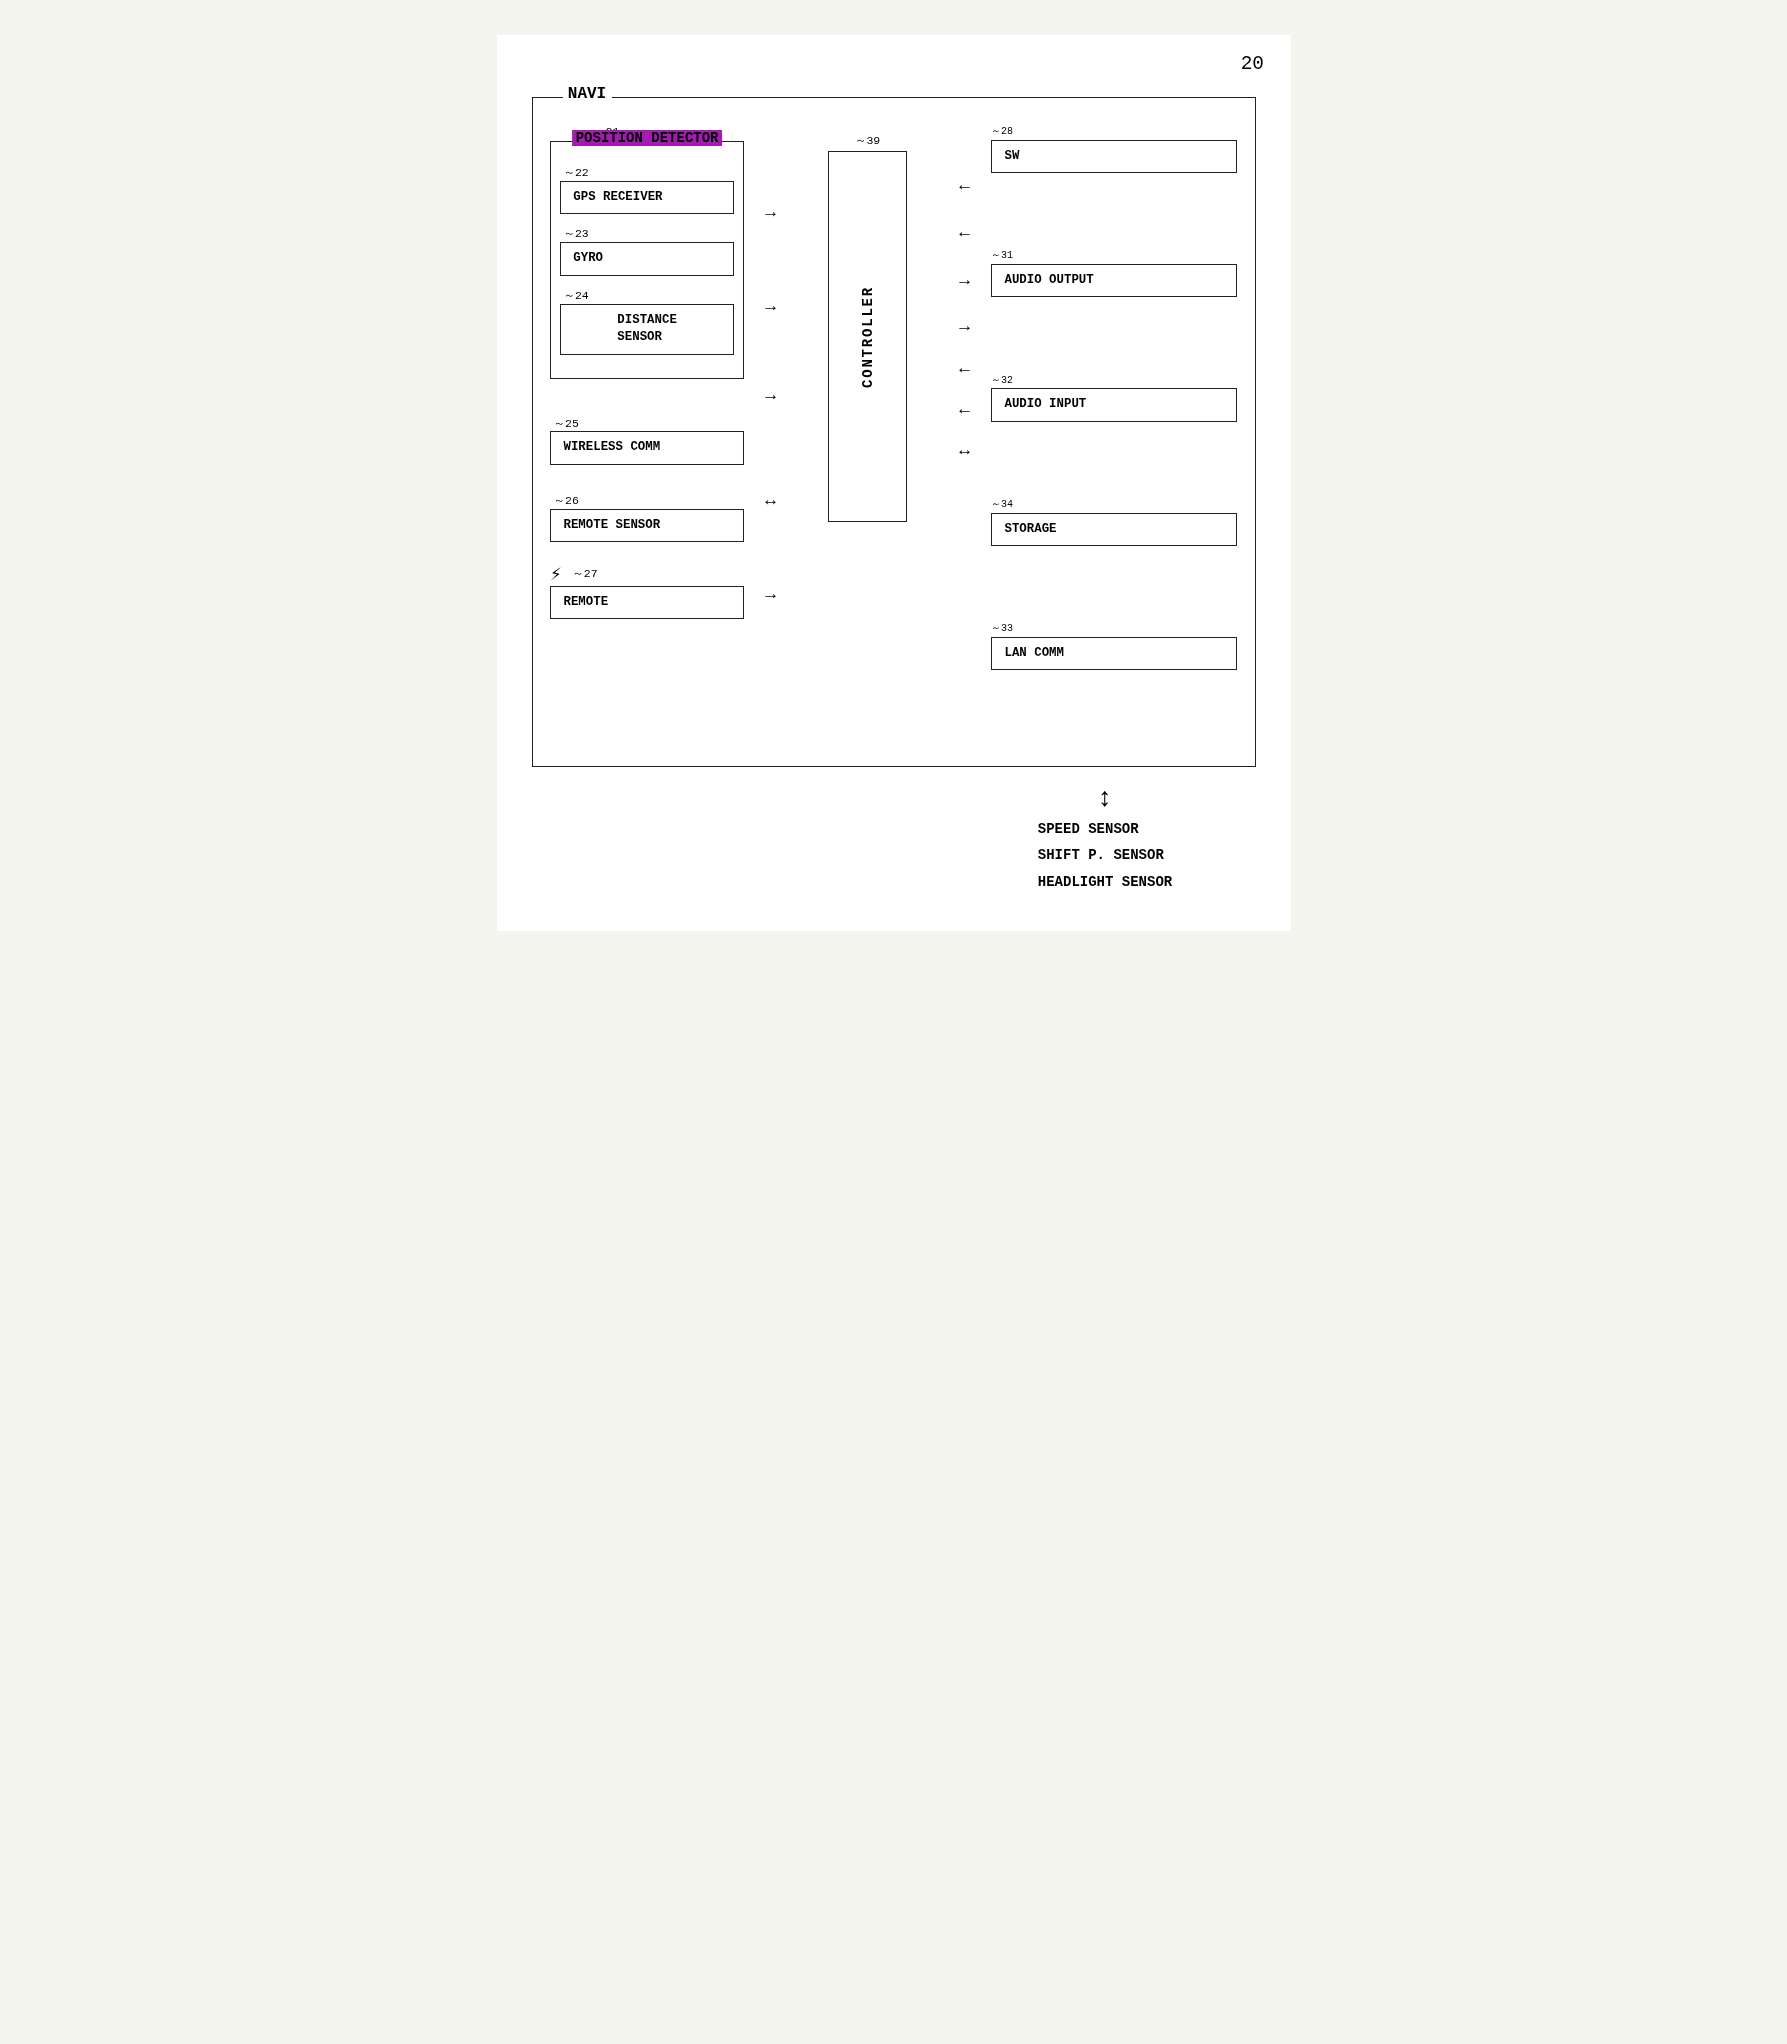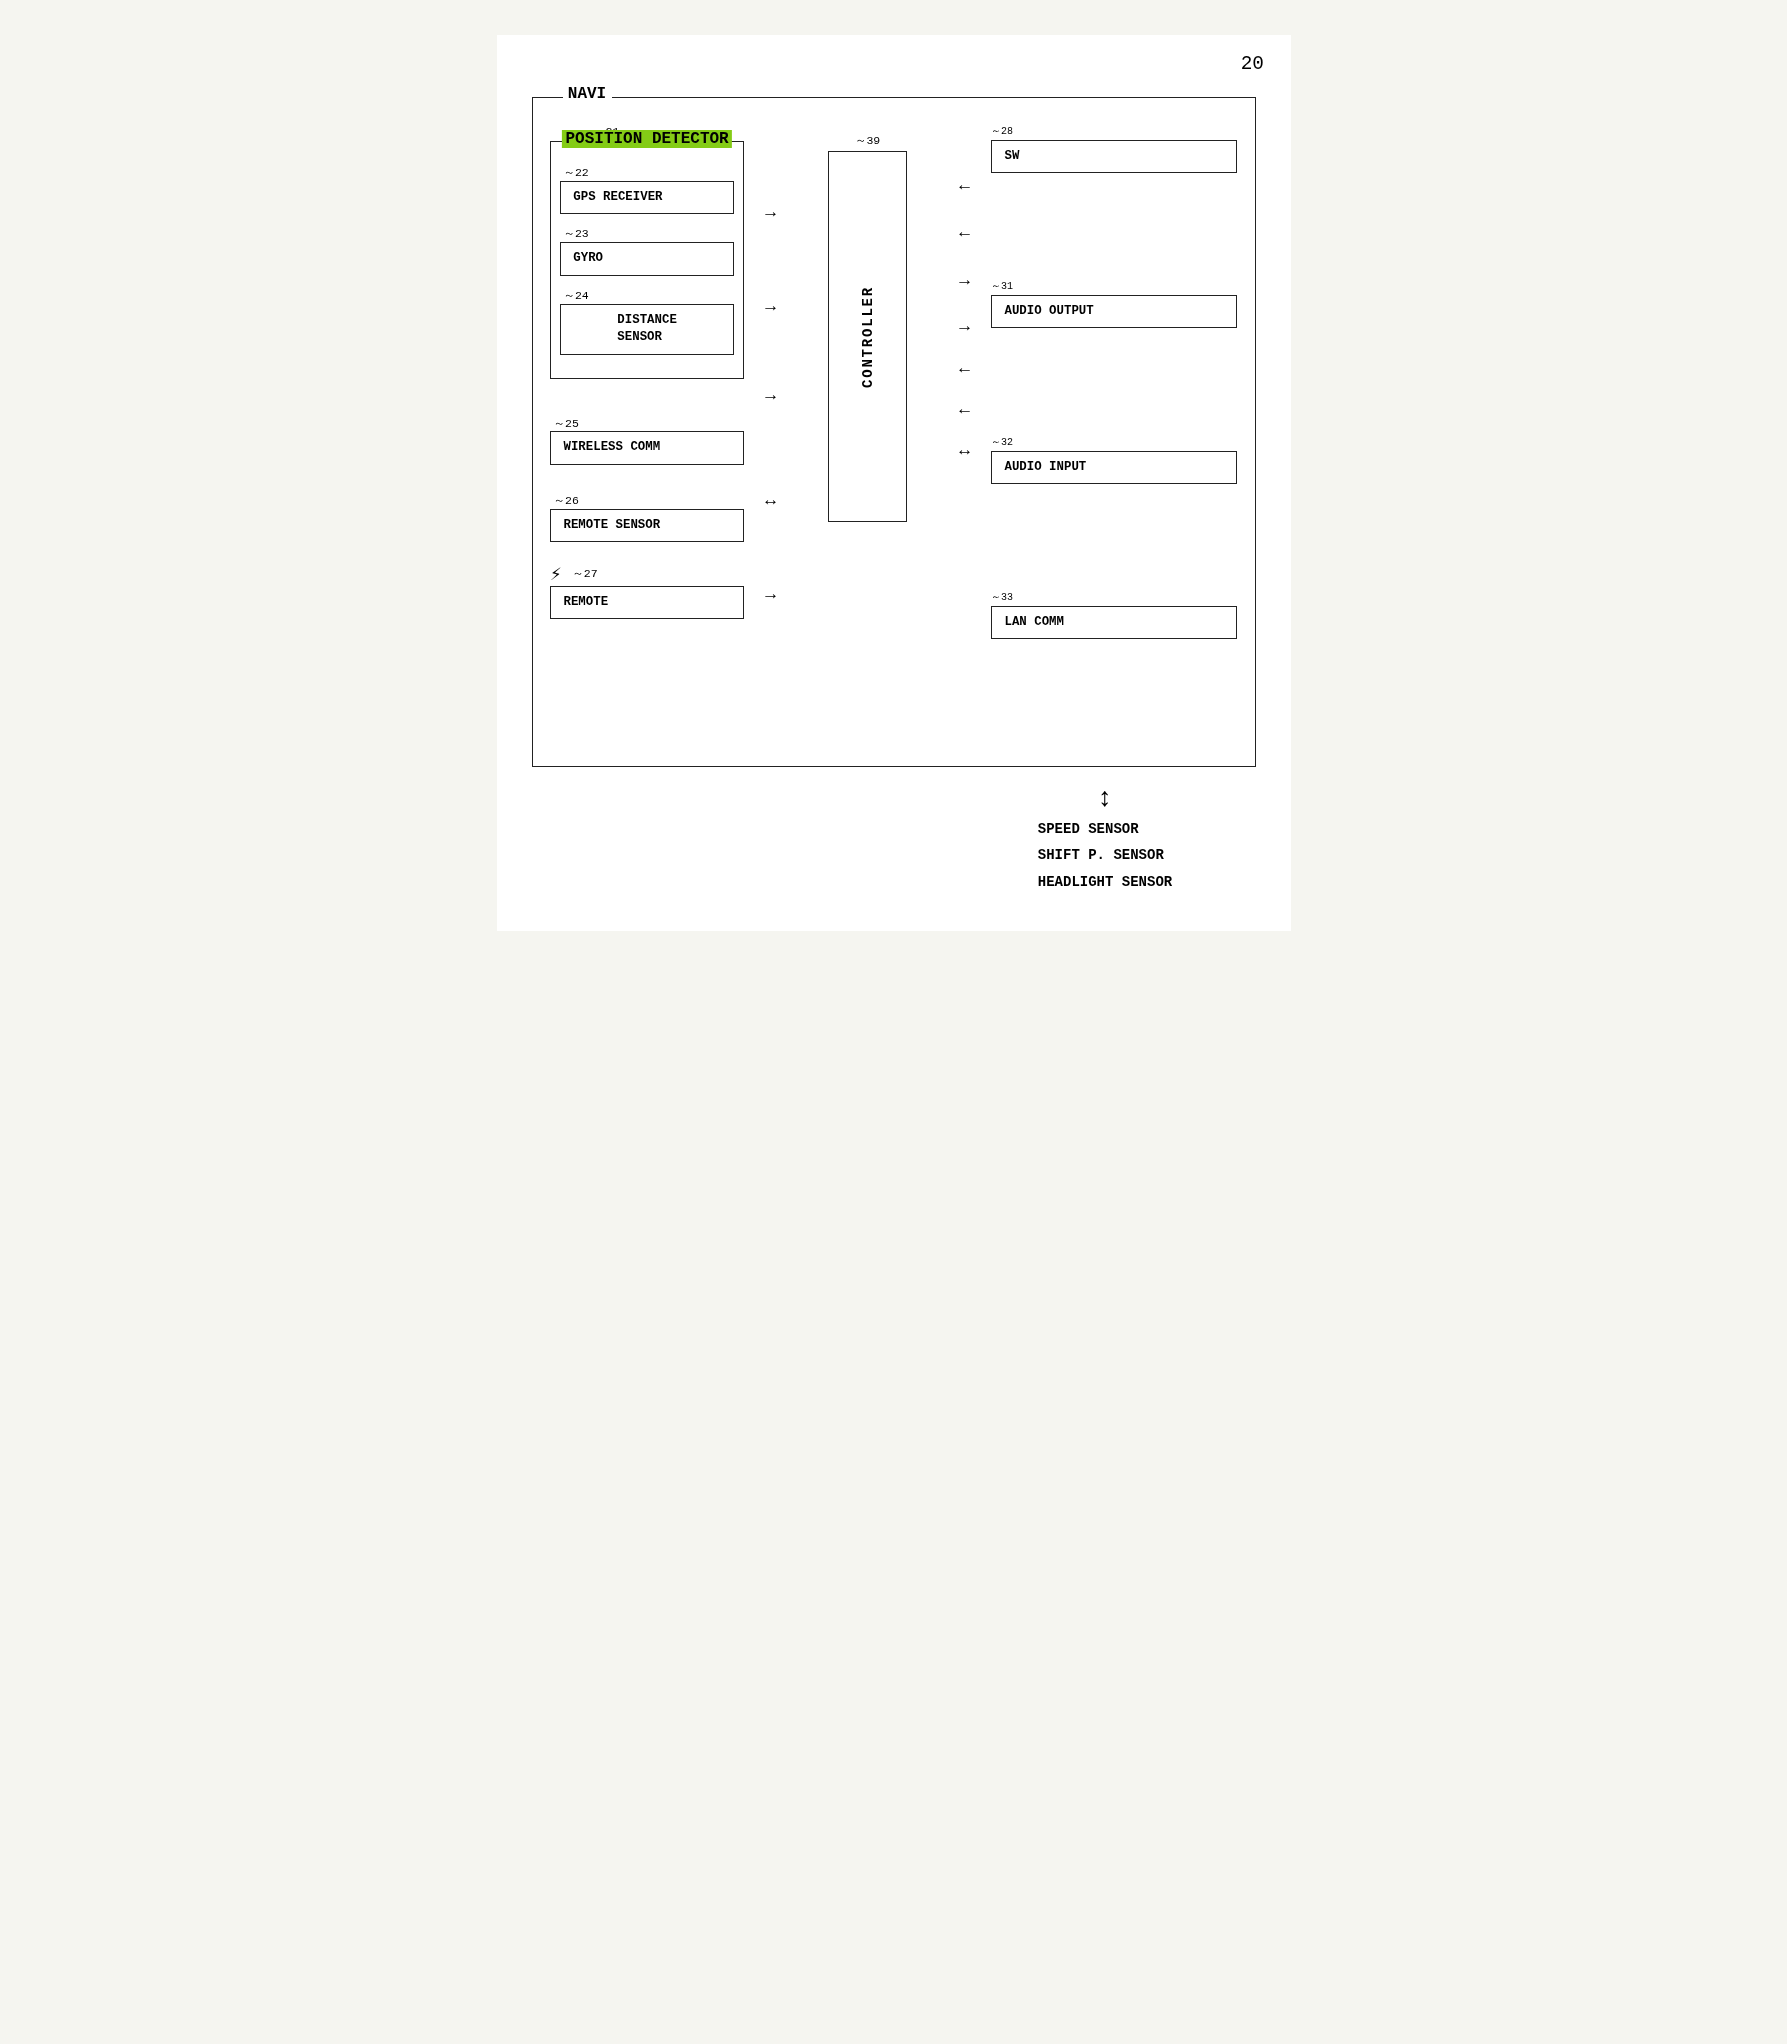--- a/index.html
+++ b/index.html
@@ -100,23 +100,23 @@
       border: 1.8px solid #222;
       position: relative;
       padding: 7px 8.8px 10.6px 8.8px;
       margin-bottom: 16px;
     }
     .group-label {
       position: absolute;
       top: -11.5px;
       left: 50%;
       transform: translateX(-50%);
-      background: #84cc16;
+      background: #a21caf;
       padding: 0 3.5px;
-      font-size: 16px;
+      font-size: 14px;
       font-weight: bold;
       white-space: nowrap;
     }
     .right-ref {
       font-size: 10px;
       margin-bottom: 1.8px;
     }
     .right-item-wrap {
       display: flex;
       flex-direction: column;
@@ -272,20 +272,24 @@
         <div class="right-item-wrap" style="margin-bottom:12.4px;">
           <span class="right-ref">～<span>31</span></span>
           <div class="component-box">AUDIO OUTPUT</div>
         </div>
 
         <div class="right-item-wrap" style="margin-bottom:12.4px;">
           <span class="right-ref">～<span>32</span></span>
           <div class="component-box">AUDIO INPUT</div>
         </div>
 
+        <div class="right-item-wrap" style="margin-bottom:12.4px;">
+          <span class="right-ref">～<span>34</span></span>
+          <div class="component-box">STORAGE</div>
+        </div>
 
         <div class="right-item-wrap">
           <span class="right-ref">～<span>33</span></span>
           <div class="component-box">LAN COMM</div>
         </div>
 
       </div>
     </div>
   </div>
 

